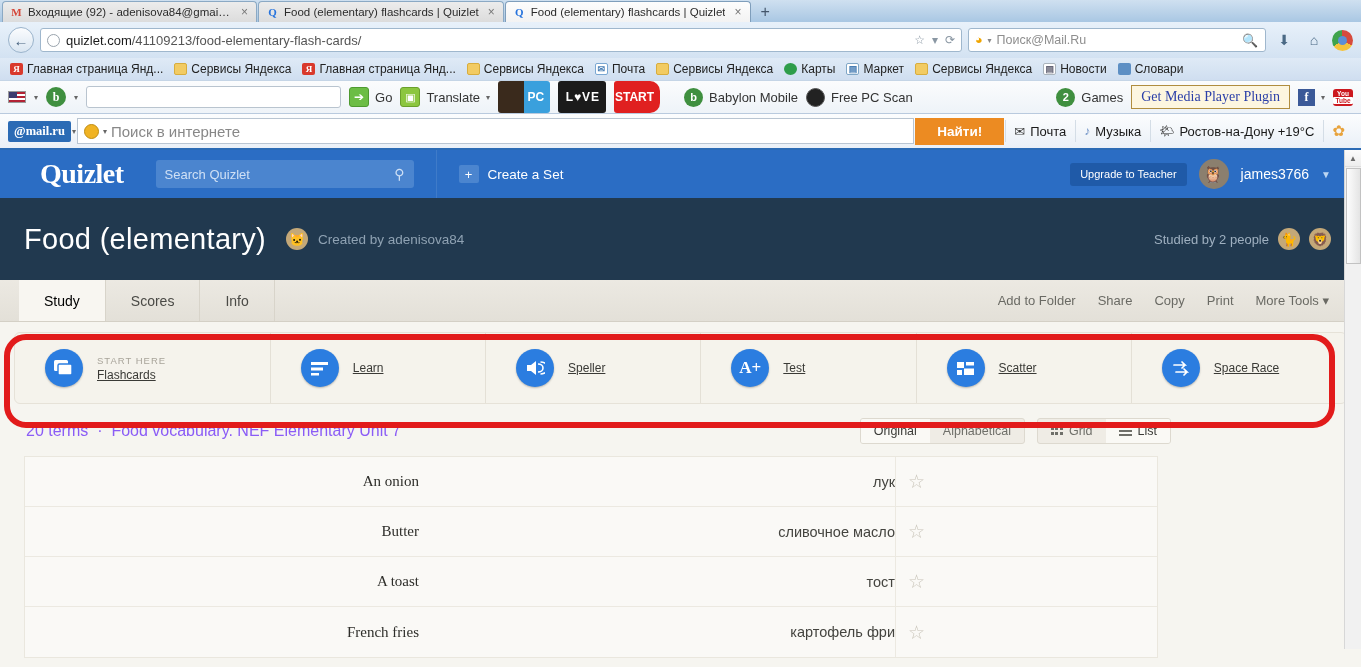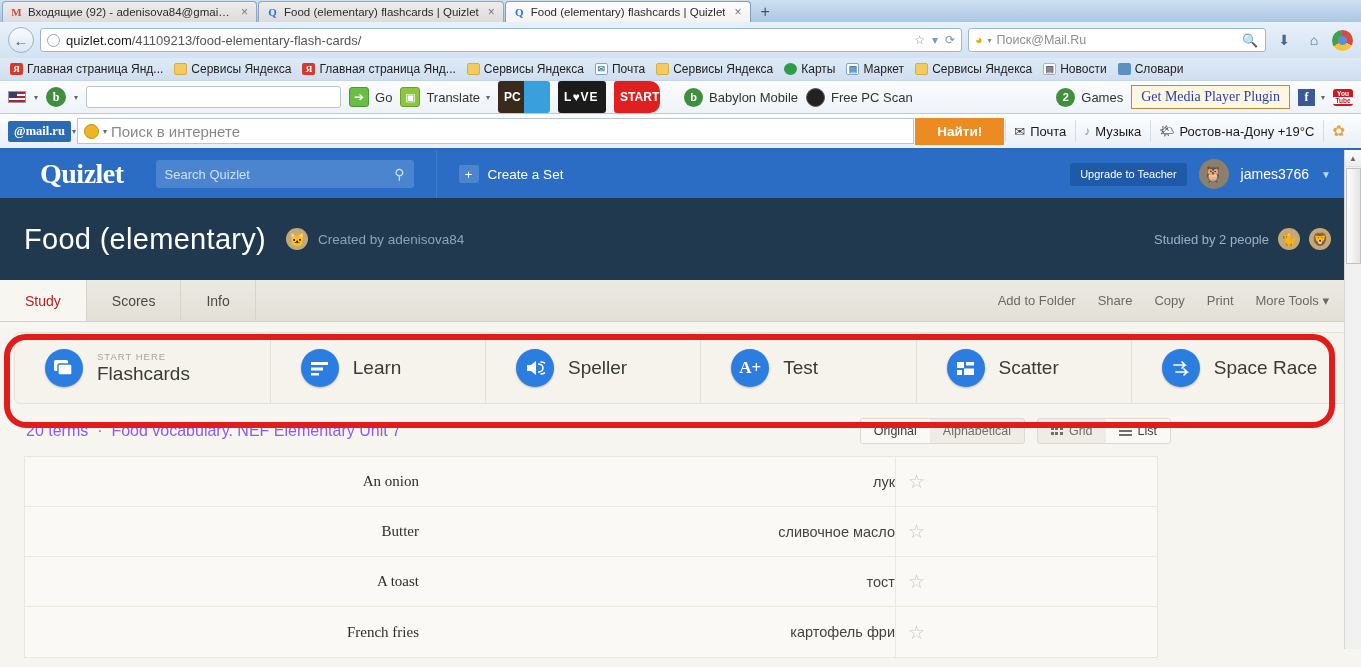--- a/index.html
+++ b/index.html
@@ -93,21 +93,21 @@
   .flagico::before{content:"";position:absolute;left:0;top:0;width:8px;height:6px;background:#3c3b6e;}
   .caret { font-size:8px; color:#666; }
   .bcircle { width:20px;height:20px;border-radius:50%;background:#3f8f3f;color:#fff;
       display:flex;align-items:center;justify-content:center;font-weight:bold;font-size:12px;
       font-family:"Liberation Serif",serif;}
   .binput { width:255px;height:22px;border:1px solid #b9c4cf;border-radius:3px;background:#fff;}
   .greenbtn { width:20px;height:20px;background:#6cbd45;border:1px solid #4e9a30;border-radius:3px;
       color:#fff;display:flex;align-items:center;justify-content:center;font-size:12px;}
   .translico{width:20px;height:20px;background:#8cc63f;border:1px solid #6ba02b;border-radius:3px;
       color:#fff;display:flex;align-items:center;justify-content:center;font-size:11px;}
-  .ad { height:22px; border-radius:3px; display:flex; align-items:center; justify-content:flex-start;
+  .ad { height:22px; border-radius:3px; display:flex; align-items:center; justify-content:flex-end;
         font-size:12px; font-weight:bold; color:#fff; padding:16px 6px;}
   .ad-pc { background:linear-gradient(90deg,#3a2a1c 50%,#3aa0dd 50%); width:52px;}
   .ad-love { background:#1b1b1b; width:48px; letter-spacing:1px;}
   .ad-sale { background:#e02020; width:46px; border-radius:3px 10px 10px 3px;}
   .babitem{display:flex;align-items:center;gap:6px;}
   .darkcircle{width:19px;height:19px;border-radius:50%;background:#222;border:1px solid #555;}
   .gcircle{width:19px;height:19px;border-radius:50%;background:#3f8f3f;color:#fff;
      display:flex;align-items:center;justify-content:center;font-size:11px;font-weight:bold;}
   .mediabtn{border:1px solid #b08d3f;background:#fdf6e0;color:#2b3fa8;font-size:14px;
      font-family:"Liberation Serif",serif; padding:3px 9px;}
@@ -160,36 +160,36 @@
   .qtitle{color:#fff;font-size:29px;font-weight:normal;letter-spacing:.3px;}
   .creator{display:flex;align-items:center;gap:10px;margin-left:20px;color:#8fa2b3;font-size:13.5px;}
   .av-sm{width:22px;height:22px;border-radius:50%;background:#c4a878;overflow:hidden;
      display:flex;align-items:center;justify-content:center;font-size:13px;}
   .studied{margin-left:auto;display:flex;align-items:center;gap:9px;color:#9fb0c0;font-size:13px;}
 
   .qtabs{height:42px;background:linear-gradient(#ece9e2,#e3e0d8);display:flex;align-items:stretch;
      border-bottom:1px solid #d4d0c6;}
   .qtab{display:flex;align-items:center;padding:0 25px;font-size:14px;color:#4a4a46;
      border-right:1px solid #d8d4ca;}
-  .qtab.active{background:#f8f6f1;color:#b91c1c;}
+  .qtab.active{background:#f8f6f1;color:#000000;margin-left:19px;}
   .qtools{margin-left:auto;display:flex;align-items:center;gap:22px;padding-right:32px;
      font-size:13px;color:#6a6a64;}
 
   
   .modewrap{position:relative;padding:0 0 0 0;background:#f6f5f0;}
   .modes{display:flex;background:#f5f3ec;height:72px;margin:10px 14px 0 14px;
      border:1px solid #e6e2d8;border-radius:6px;overflow:hidden;}
   .mode{flex:1;display:flex;align-items:center;gap:14px;padding-left:30px;
      border-right:1px solid #e4e0d6;}
   .mode:last-child{border-right:none;}
   .mode.first{flex:1.22;}
   .mico{width:38px;height:38px;border-radius:50%;background:#2b7de0;color:#fff;
      display:flex;align-items:center;justify-content:center;flex:0 0 38px;
      box-shadow:0 1px 2px rgba(0,0,0,.25);}
-  .mlabel{font-size:19px;color:#3a3a36;}
+  .mlabel{font-size:12px;color:#3a3a36;text-decoration:underline;}
   .starthere{font-size:9.5px;color:#a8a49a;letter-spacing:1px;display:block;margin-bottom:1px;}
   .redbox{position:absolute;left:4px;top:2px;width:1331px;height:94px;
      border:6px solid #e21b1b;border-radius:22px;pointer-events:none;}
 
   
   .termsbar{display:flex;align-items:center;padding:14px 0 0 26px;}
   .termsinfo{font-size:16px;color:#8b5cf6;}
   .viewtoggles{margin-left:auto;display:flex;gap:12px;padding-right:190px;}
   .tgroup{display:flex;border:1px solid #ddd9cf;border-radius:3px;overflow:hidden;background:#efece5;}
   .tbtn{padding:5px 13px;font-size:12.5px;color:#6f6f69;display:flex;align-items:center;gap:6px;}

